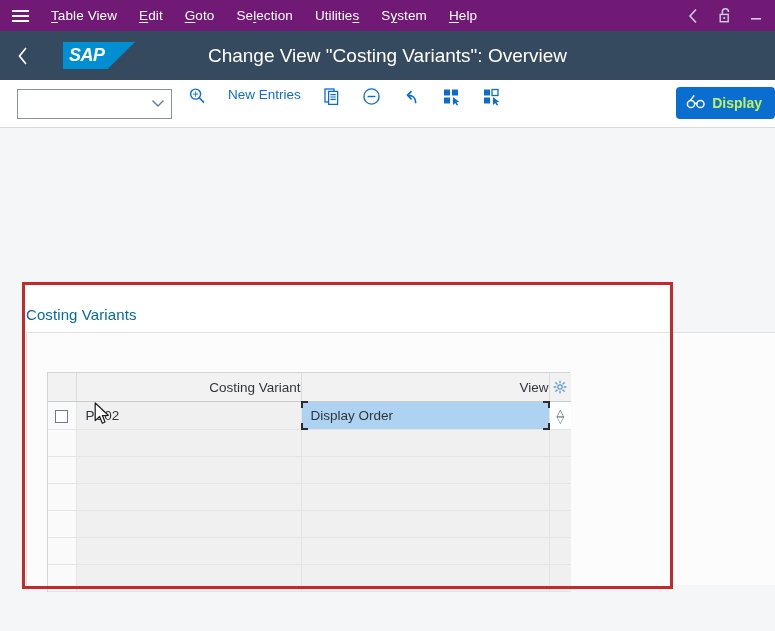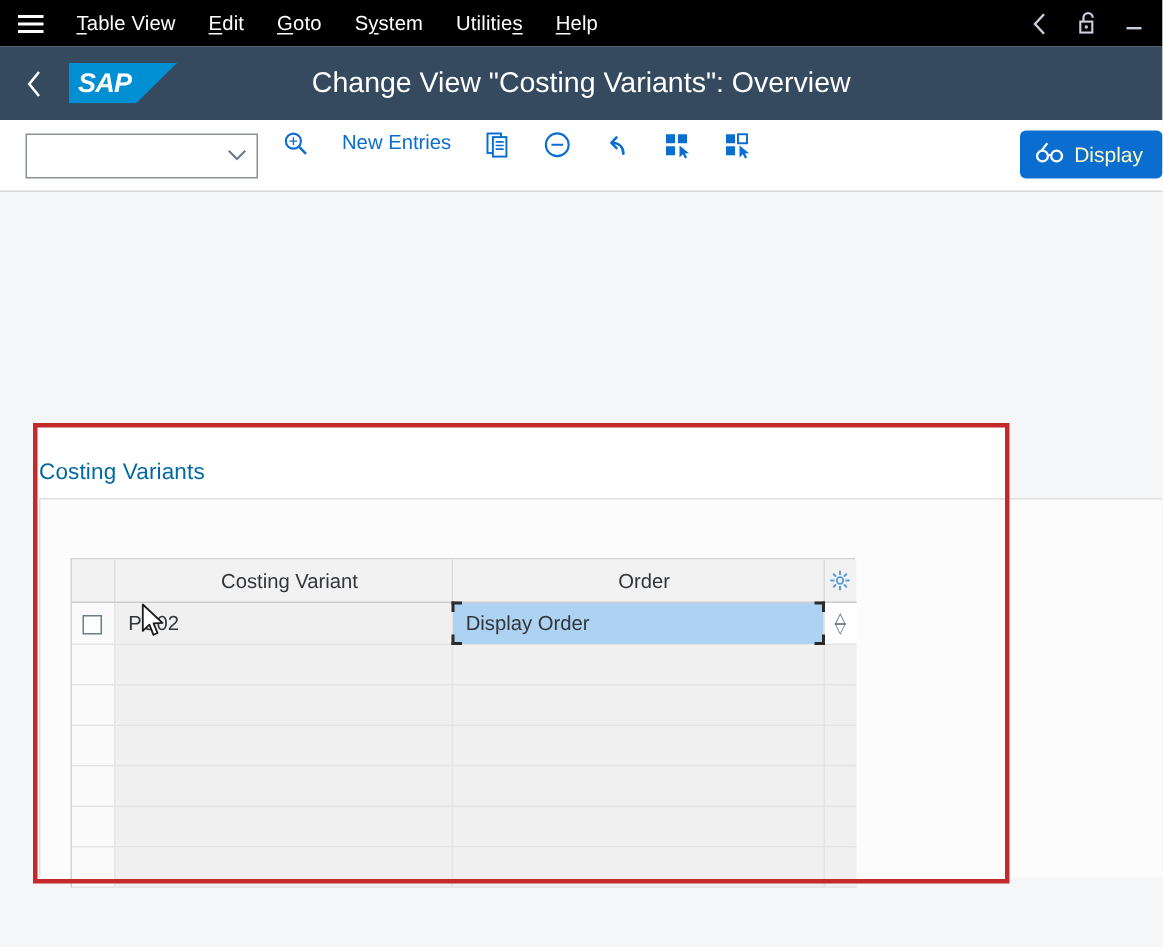--- a/index.html
+++ b/index.html
@@ -18,21 +18,21 @@
     width: 775px;
     height: 631px;
     background: #f5f6f7;
   }
 
   
   .menubar {
     position: absolute;
     top: 0; left: 0;
     width: 775px; height: 31px;
-    background: #000000;
+    background: #701a75;
     display: flex;
     align-items: center;
   }
   .hamburger {
     width: 40px; height: 31px;
     display: flex; flex-direction: column;
     align-items: center; justify-content: center;
     gap: 3px;
     cursor: pointer;
   }
@@ -78,21 +78,21 @@
   }
   .back-chevron {
     width: 46px; height: 49px;
     display: flex; align-items: center; justify-content: center;
     cursor: pointer;
     color: #ffffff;
   }
   .sap-logo {
     position: relative;
     width: 72px; height: 27px;
-    margin-left: 0;
+    margin-left: 17px;
     cursor: pointer;
   }
   .sap-logo .shape {
     position: absolute; inset: 0;
     background: #008fd3;
     clip-path: polygon(0 0, 100% 0, 62% 100%, 0 100%);
   }
   .sap-logo .txt {
     position: absolute;
     left: 6px; top: 0;
@@ -163,26 +163,26 @@
     border-radius: 3px;
   }
   .tb-btn.iconly { padding: 0 8px; }
   .tb-sep { width: 3px; }
 
   .display-btn {
     position: absolute;
     right: 0; top: 7px;
     height: 32px;
     background: #0a6ed1;
-    color: #fef9c3;
+    color: #bef264;
     display: flex; align-items: center; gap: 6px;
     padding: 0 13px 0 10px;
     border-radius: 4px;
     font-size: 14px;
-    font-weight: normal;
+    font-weight: bold;
     cursor: pointer;
   }
 
   
   .content {
     position: absolute;
     top: 128px; left: 0;
     width: 775px; height: 503px;
     background: #f5f6f7;
   }
@@ -236,21 +236,21 @@
   }
   .tbl { width: 100%; border-collapse: collapse; table-layout: fixed; }
   .tbl th {
     height: 28px;
     background: #f2f2f2;
     border-right: 1px solid #dcdcdc;
     border-bottom: 1px solid #c9cbcd;
     font-weight: normal;
     font-size: 13.5px;
     color: #32363a;
-    text-align: center;
+    text-align: right;
     padding-left: 9px;
   }
   .tbl th.sel-col { width: 28px; padding: 0; }
   .tbl th.gear-col { width: 22px; padding: 0; background: #f2f2f2; border-right: none; }
   .gear-cell { display: flex; align-items: center; justify-content: center; height: 28px; }
 
   .tbl td {
     height: 27px;
     border-right: 1px solid #e4e4e4;
     border-bottom: 1px solid #e4e4e4;
@@ -323,22 +323,23 @@
 
   <div class="menubar">
     <div class="hamburger">
       <span></span>
         <span></span>
         <span></span>
     </div>
     <div class="menu-item"><u>T</u>able View</div>
     <div class="menu-item"><u>E</u>dit</div>
     <div class="menu-item"><u>G</u>oto</div>
+    <div class="menu-item">Se<u>l</u>ection</div>
+    <div class="menu-item">Utilitie<u>s</u></div>
     <div class="menu-item">S<u>y</u>stem</div>
-    <div class="menu-item">Utilitie<u>s</u></div>
     <div class="menu-item"><u>H</u>elp</div>
 
     <div class="menubar-right">
       <div class="mb-icon">
         <svg width="10" height="16" viewBox="0 0 10 16" fill="none">
           <path d="M8 1.5 L2 8 L8 14.5" stroke="#c8d2dc" stroke-width="1.6" fill="none"></path>
         </svg>
       </div>
       <div class="mb-icon">
         <svg width="15" height="17" viewBox="0 0 15 17" fill="none">
@@ -471,21 +472,21 @@
         <colgroup>
           <col style="width:28px">
             <col style="width:225px">
           <col style="width:248px">
             <col style="width:22px">
         </colgroup>
         <thead>
           <tr>
             <th class="sel-col"></th>
             <th>Costing Variant</th>
-            <th>Order</th>
+            <th>View</th>
             <th class="gear-col">
               <div class="gear-cell">
                 <svg width="14" height="14" viewBox="0 0 16 16" fill="none">
                   <circle cx="8" cy="8" r="2.5" stroke="#5a9bd5" stroke-width="1.3" fill="none"></circle>
                   <path d="M8 1.2 V3.2 M8 12.8 V14.8 M1.2 8 H3.2 M12.8 8 H14.8
                            M3.2 3.2 L4.6 4.6 M11.4 11.4 L12.8 12.8
                            M12.8 3.2 L11.4 4.6 M4.6 11.4 L3.2 12.8" stroke="#5a9bd5" stroke-width="1.5" stroke-linecap="round"></path>
                 </svg>
               </div>
             </th>

